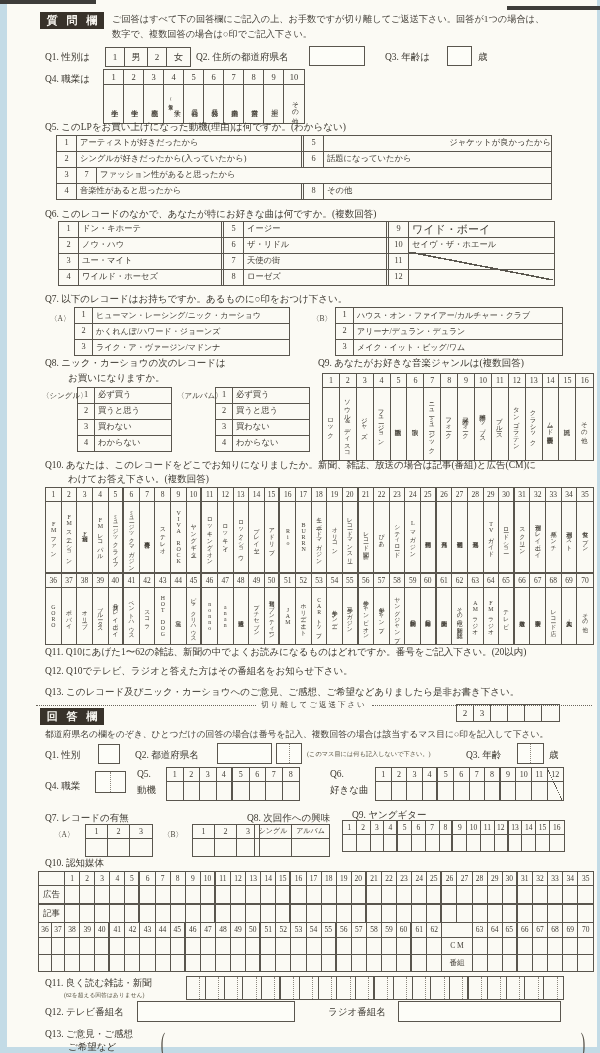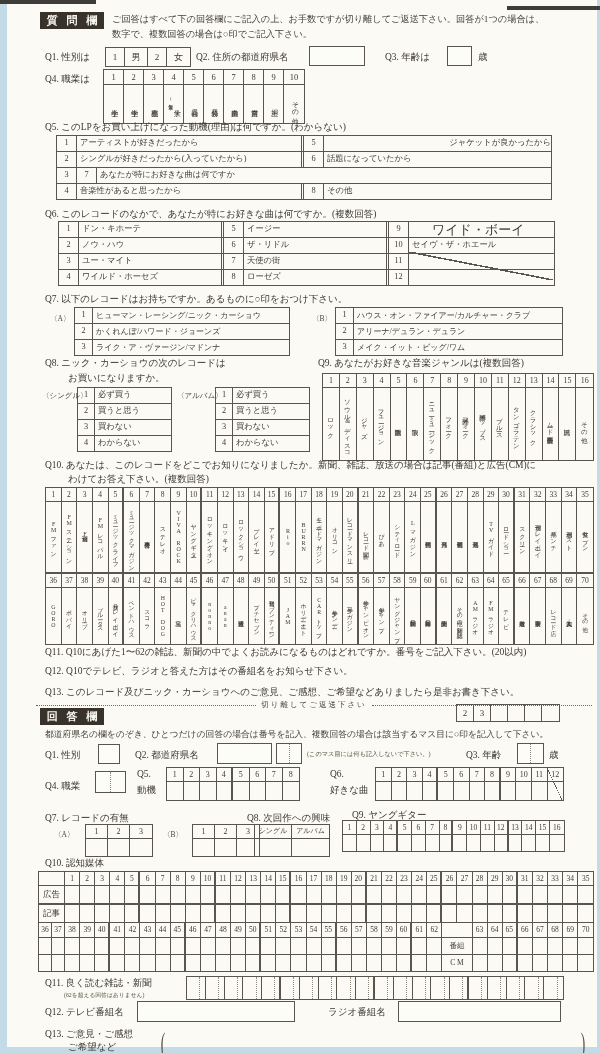--- a/index.html
+++ b/index.html
@@ -168,21 +168,21 @@
       </div>
     </div>
     <div class="row">
       <div class="c" style="width: 20px; height: 15px;">
         <span class="hz" style="font-size: 8.3px;">3</span>
       </div>
       <div class="c" style="width: 20px; height: 15px;">
         <span class="hz" style="font-size: 8.3px;">7</span>
       </div>
       <div class="c lft" style="width: 227px; height: 15px;">
-        <span class="hz" style="font-size: 8.3px;">あなたが特にお好きな曲は何ですか</span>
+        <span class="hz" style="font-size: 8.3px;">ファッション性があると思ったから</span>
       </div>
     </div>
     <div class="row">
       <div class="c" style="width: 20px; height: 15px;">
         <span class="hz" style="font-size: 8.3px;">4</span>
       </div>
       <div class="c lft dbl" style="width: 227px; height: 15px;">
         <span class="hz" style="font-size: 8.3px;">音楽性があると思ったから</span>
       </div>
       <div class="c" style="width: 20px; height: 15px;">
@@ -206,21 +206,21 @@
       <div class="c" style="width: 20px; height: 15px;">
         <span class="hz" style="font-size: 8.3px;">5</span>
       </div>
       <div class="c lft dbl" style="width: 145px; height: 15px;">
         <span class="hz" style="font-size: 8.3px;">イージー</span>
       </div>
       <div class="c" style="width: 20px; height: 15px;">
         <span class="hz" style="font-size: 8.3px;">9</span>
       </div>
       <div class="c lft" style="width: 145px; height: 15px;">
-        <span class="hz" style="font-size: 13px; margin-left: 20px;">ワイド・ボーイ</span>
+        <span class="hz" style="font-size: 11px;">ワイド・ボーイ</span>
       </div>
     </div>
     <div class="row">
       <div class="c" style="width: 20px; height: 15px;">
         <span class="hz" style="font-size: 8.3px;">2</span>
       </div>
       <div class="c lft dbl" style="width: 145px; height: 15px;">
         <span class="hz" style="font-size: 8.3px;">ノウ・ハウ</span>
       </div>
       <div class="c" style="width: 20px; height: 15px;">
@@ -1533,21 +1533,21 @@
       <div class="c" style="width: 15.1px; height: 16px;"></div>
       <div class="c tk" style="width: 15.1px; height: 16px;"></div>
       <div class="c" style="width: 15.1px; height: 16px;"></div>
       <div class="c" style="width: 15.1px; height: 16px;"></div>
       <div class="c" style="width: 15.1px; height: 16px;"></div>
       <div class="c" style="width: 15.1px; height: 16px;"></div>
       <div class="c tk" style="width: 15.1px; height: 16px;"></div>
       <div class="c" style="width: 15.1px; height: 16px;"></div>
       <div class="c" style="width: 15.1px; height: 16px;"></div>
       <div class="c" style="width: 30.2px; height: 16px;">
-        <span class="hz" style="font-size: 7.5px;">番組</span>
+        <span class="hz" style="font-size: 7.5px;">C M</span>
       </div>
       <div class="c" style="width: 15.1px; height: 16px;"></div>
       <div class="c" style="width: 15.1px; height: 16px;"></div>
       <div class="c tk" style="width: 15.1px; height: 16px;"></div>
       <div class="c" style="width: 15.1px; height: 16px;"></div>
       <div class="c" style="width: 15.1px; height: 16px;"></div>
       <div class="c" style="width: 15.1px; height: 16px;"></div>
       <div class="c" style="width: 15.1px; height: 16px;"></div>
       <div class="c" style="width: 15.1px; height: 16px;"></div>
     </div>
@@ -1573,21 +1573,21 @@
       <div class="c" style="width: 15.1px; height: 16px;"></div>
       <div class="c tk" style="width: 15.1px; height: 16px;"></div>
       <div class="c" style="width: 15.1px; height: 16px;"></div>
       <div class="c" style="width: 15.1px; height: 16px;"></div>
       <div class="c" style="width: 15.1px; height: 16px;"></div>
       <div class="c" style="width: 15.1px; height: 16px;"></div>
       <div class="c tk" style="width: 15.1px; height: 16px;"></div>
       <div class="c" style="width: 15.1px; height: 16px;"></div>
       <div class="c" style="width: 15.1px; height: 16px;"></div>
       <div class="c" style="width: 30.2px; height: 16px;">
-        <span class="hz" style="font-size: 7.5px;">C M</span>
+        <span class="hz" style="font-size: 7.5px;">番組</span>
       </div>
       <div class="c" style="width: 15.1px; height: 16px;"></div>
       <div class="c" style="width: 15.1px; height: 16px;"></div>
       <div class="c tk" style="width: 15.1px; height: 16px;"></div>
       <div class="c" style="width: 15.1px; height: 16px;"></div>
       <div class="c" style="width: 15.1px; height: 16px;"></div>
       <div class="c" style="width: 15.1px; height: 16px;"></div>
       <div class="c" style="width: 15.1px; height: 16px;"></div>
       <div class="c" style="width: 15.1px; height: 16px;"></div>
     </div>

